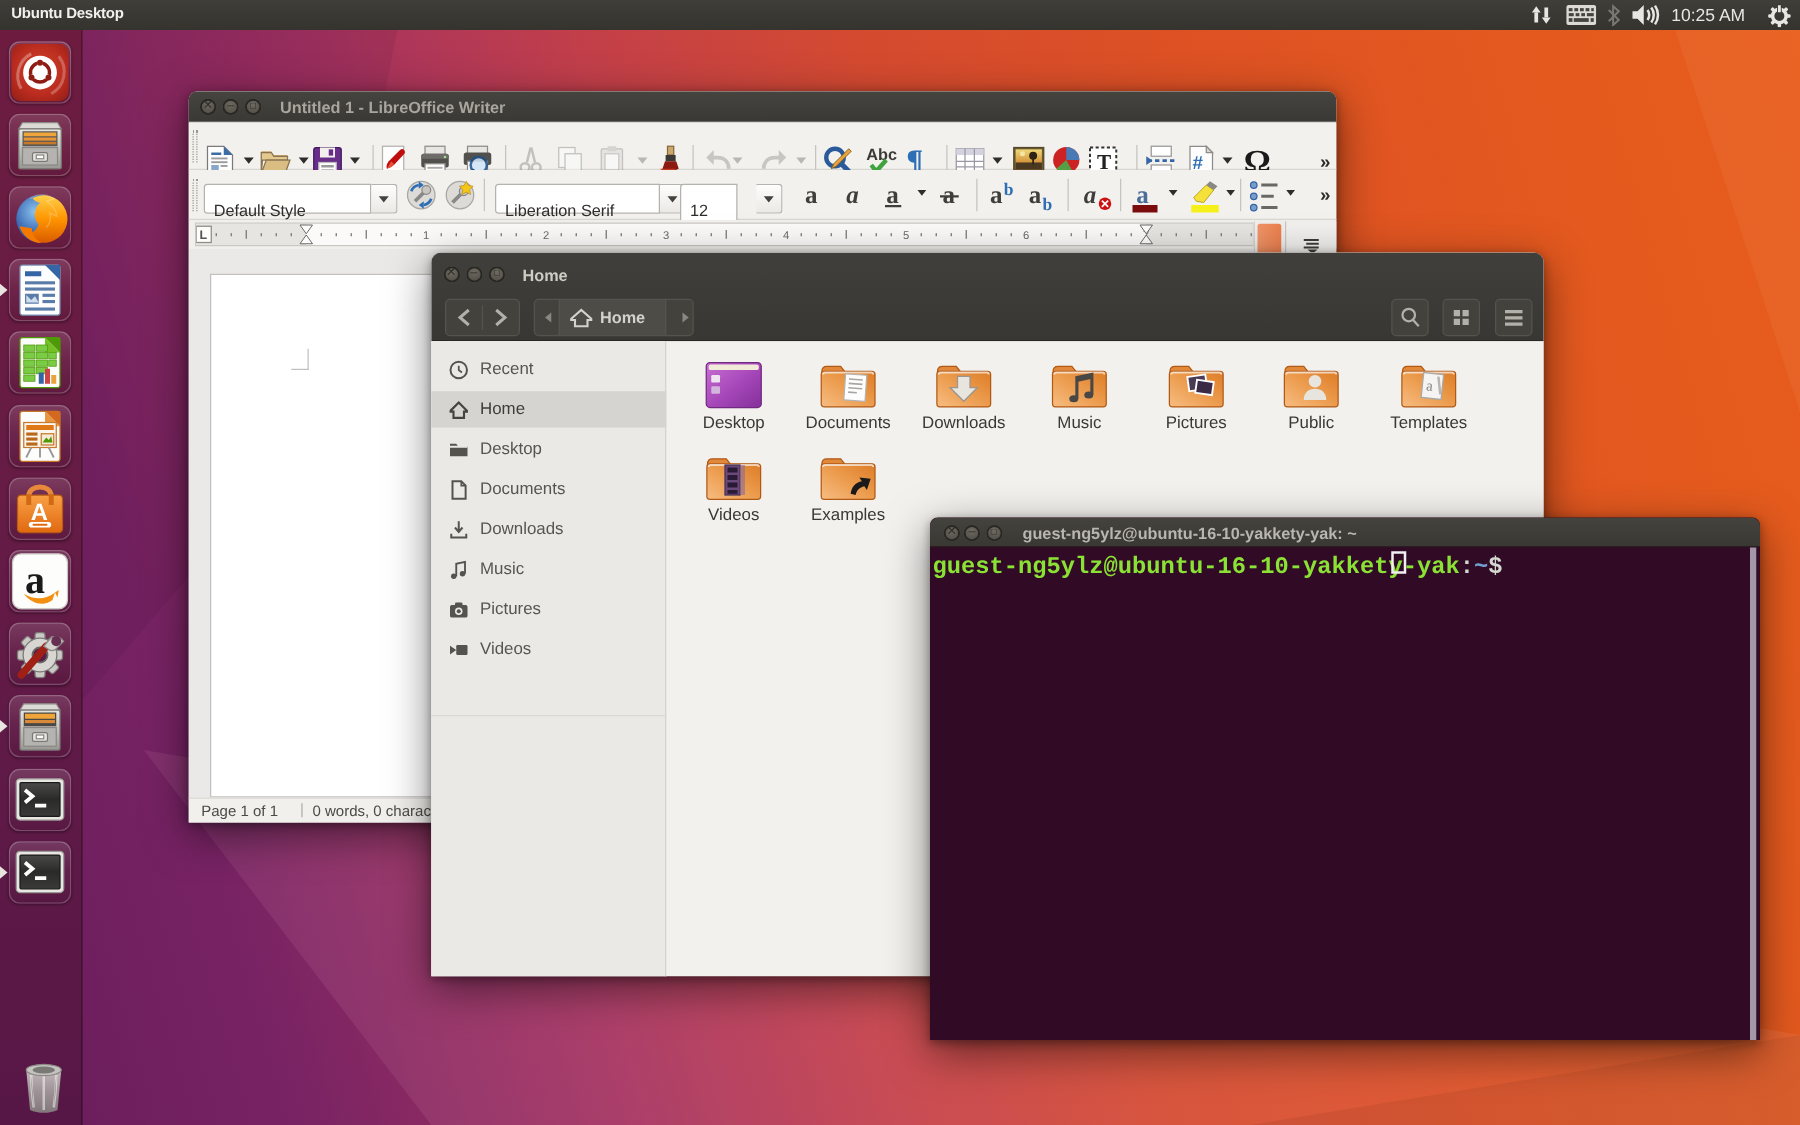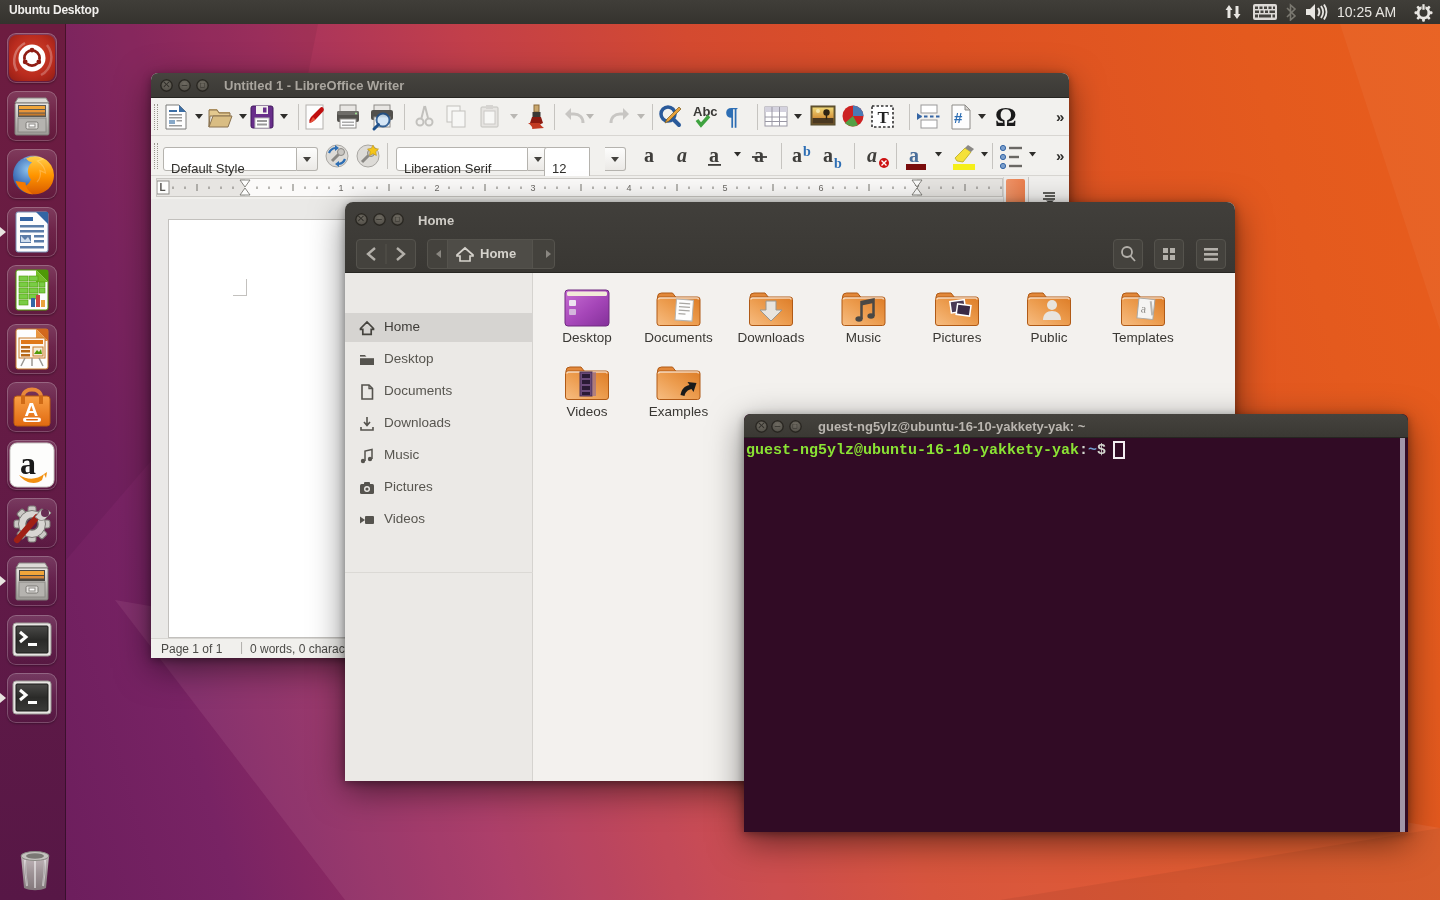--- a/index.html
+++ b/index.html
@@ -59,21 +59,21 @@
     border-radius:4px; }
   .sideitem { position:absolute; left:0; width:188px; height:29px; font-size:13.5px; color:#57554f; }
   .sideitem .ic { position:absolute; left:14px; top:7px; width:16px; height:16px; }
   .sideitem .lb { position:absolute; left:39px; top:6px; }
   .gicon { position:absolute; width:96px; text-align:center; font-size:13.5px; color:#3a3834; }
 
   
   #term { left:744px; top:414px; width:664px; height:418px; background:#310b25; border-radius:6px 6px 0 0; }
   #term .titlebar { height:24px; background:linear-gradient(#45433e,#3a3833); }
   #term .body { position:absolute; left:0; top:24px; width:664px; height:348px;
-    font-family:"Liberation Mono", monospace; font-size:15px; font-weight:bold; }
+    font-family:"Liberation Mono", monospace; font-size:19px; font-weight:bold; }
 </style>
 </head>
 <body>
   <div id="wall" class="abs"><svg width="1440" height="900">
       <polygon points="66,24 318,24 255,340 66,560" fill="rgba(30,0,35,.07)"></polygon>
       <polygon points="115,600 345,900 1440,900 1440,828" fill="rgba(255,205,210,.09)"></polygon>
       <polygon points="1340,24 1440,24 1440,330" fill="rgba(255,255,255,.045)"></polygon>
       <polygon points="1000,900 1440,828 1440,900" fill="rgba(0,0,0,.06)"></polygon>
     </svg></div>
   <div id="writer" class="win">
@@ -85,21 +85,21 @@
         <span>–</span>
       </div>
       <div class="wbtn" style="left:45px;top:6px;">
         <span style="font-size:7px;">◻</span>
       </div>
       <div class="wtitle" style="left:73px;top:5px;color:#a9a59e;">Untitled 1 - LibreOffice Writer</div>
     </div>
 
     <div class="abs" style="left:0;top:25px;width:918px;height:38px;background:#f2f1ee;border-bottom:1px solid #d8d6d2;"></div>
     <div class="grip" style="left:3px;top:31px;height:26px;"></div>
-    <div id="tb1" class="abs" style="left:0;top:25px;width:962px;height:38px;">
+    <div id="tb1" class="abs" style="left:0;top:37px;width:962px;height:38px;">
     <svg width="918" height="38">
       <g transform="translate(13,7)">
           <path d="M2 0h13l7 7v17H2z" fill="#fefefe" stroke="#7a7a78"></path>
           <path d="M15 0l7 7h-7z" fill="#3c6ea5"></path>
           <rect x="5" y="5" width="8" height="2" fill="#3c6ea5"></rect>
           <rect x="5" y="9" width="13" height="1.5" fill="#9b9b9b"></rect>
           <rect x="5" y="12" width="13" height="1.5" fill="#9b9b9b"></rect>
           <rect x="5" y="15" width="6" height="4" fill="#87a8c8"></rect>
           <rect x="12.5" y="15" width="5.5" height="1.5" fill="#9b9b9b"></rect>
           <rect x="5" y="20" width="13" height="1.5" fill="#9b9b9b"></rect>
@@ -467,20 +467,27 @@
           <rect x="8" y="9" width="14" height="2.6"></rect>
           <rect x="8" y="14" width="14" height="2.6"></rect>
           <rect x="8" y="19" width="14" height="2.6"></rect>
         </g>
       </svg>
     </div>
 
     <div class="abs" style="left:0;top:71px;width:188px;height:508px;background:#ebe9e6;border-right:1px solid #d5d3cf;"></div>
     <div class="abs" style="left:0;top:110.5px;width:188px;height:29px;background:#d6d4d1;"></div>
     <div id="siderows" class="abs" style="left:0;top:71px;width:188px;height:508px;">
+      <div class="sideitem" style="top:7.5px;">
+        <svg class="ic" viewBox="0 0 16 16">
+          <circle cx="8" cy="8" r="6.6" fill="none" stroke="#55534e" stroke-width="1.6"></circle>
+          <path d="M8 4.5V8l2.5 2" stroke="#55534e" stroke-width="1.4" fill="none"></path>
+        </svg>
+        <span class="lb">Recent</span>
+      </div>
       <div class="sideitem" style="top:39.5px;color:#3f3d39;">
         <svg class="ic" viewBox="0 0 16 16">
           <path d="M1.5 8.5L8 2l6.5 6.5v.8h-2.3v5h-8.4v-5H1.5z" fill="none" stroke="#45433e" stroke-width="1.7"></path>
         </svg>
         <span class="lb">Home</span>
       </div>
       <div class="sideitem" style="top:72px;">
         <svg class="ic" viewBox="0 0 16 16">
           <path d="M1 3h5l1.5 2H15v8H1z" fill="#55534e"></path>
           <rect x="1" y="4.6" width="14" height="1.6" fill="#ebe9e6"></rect>

